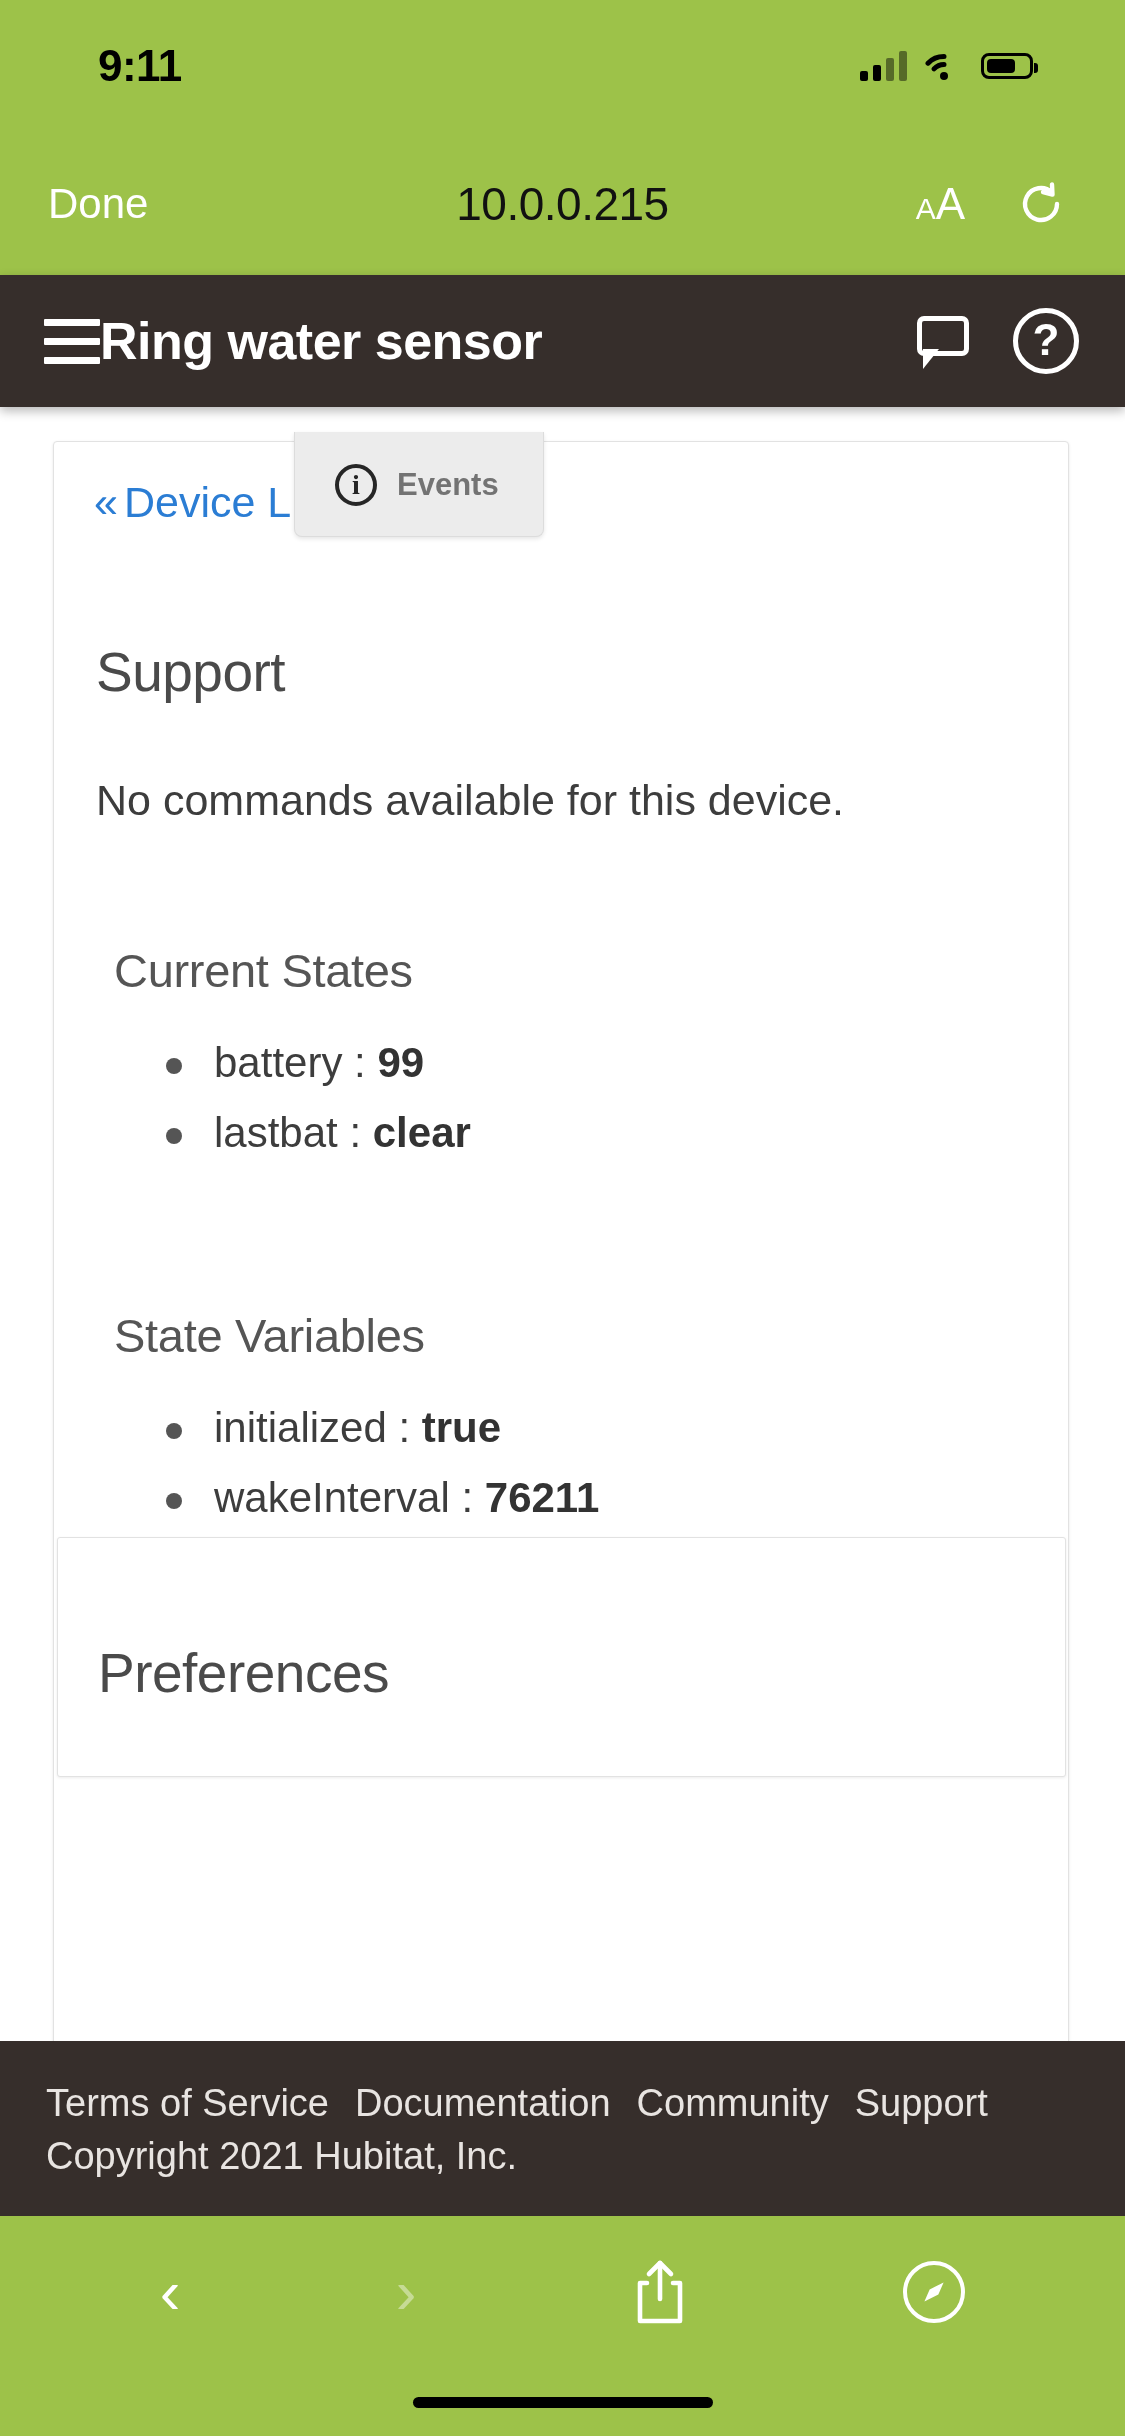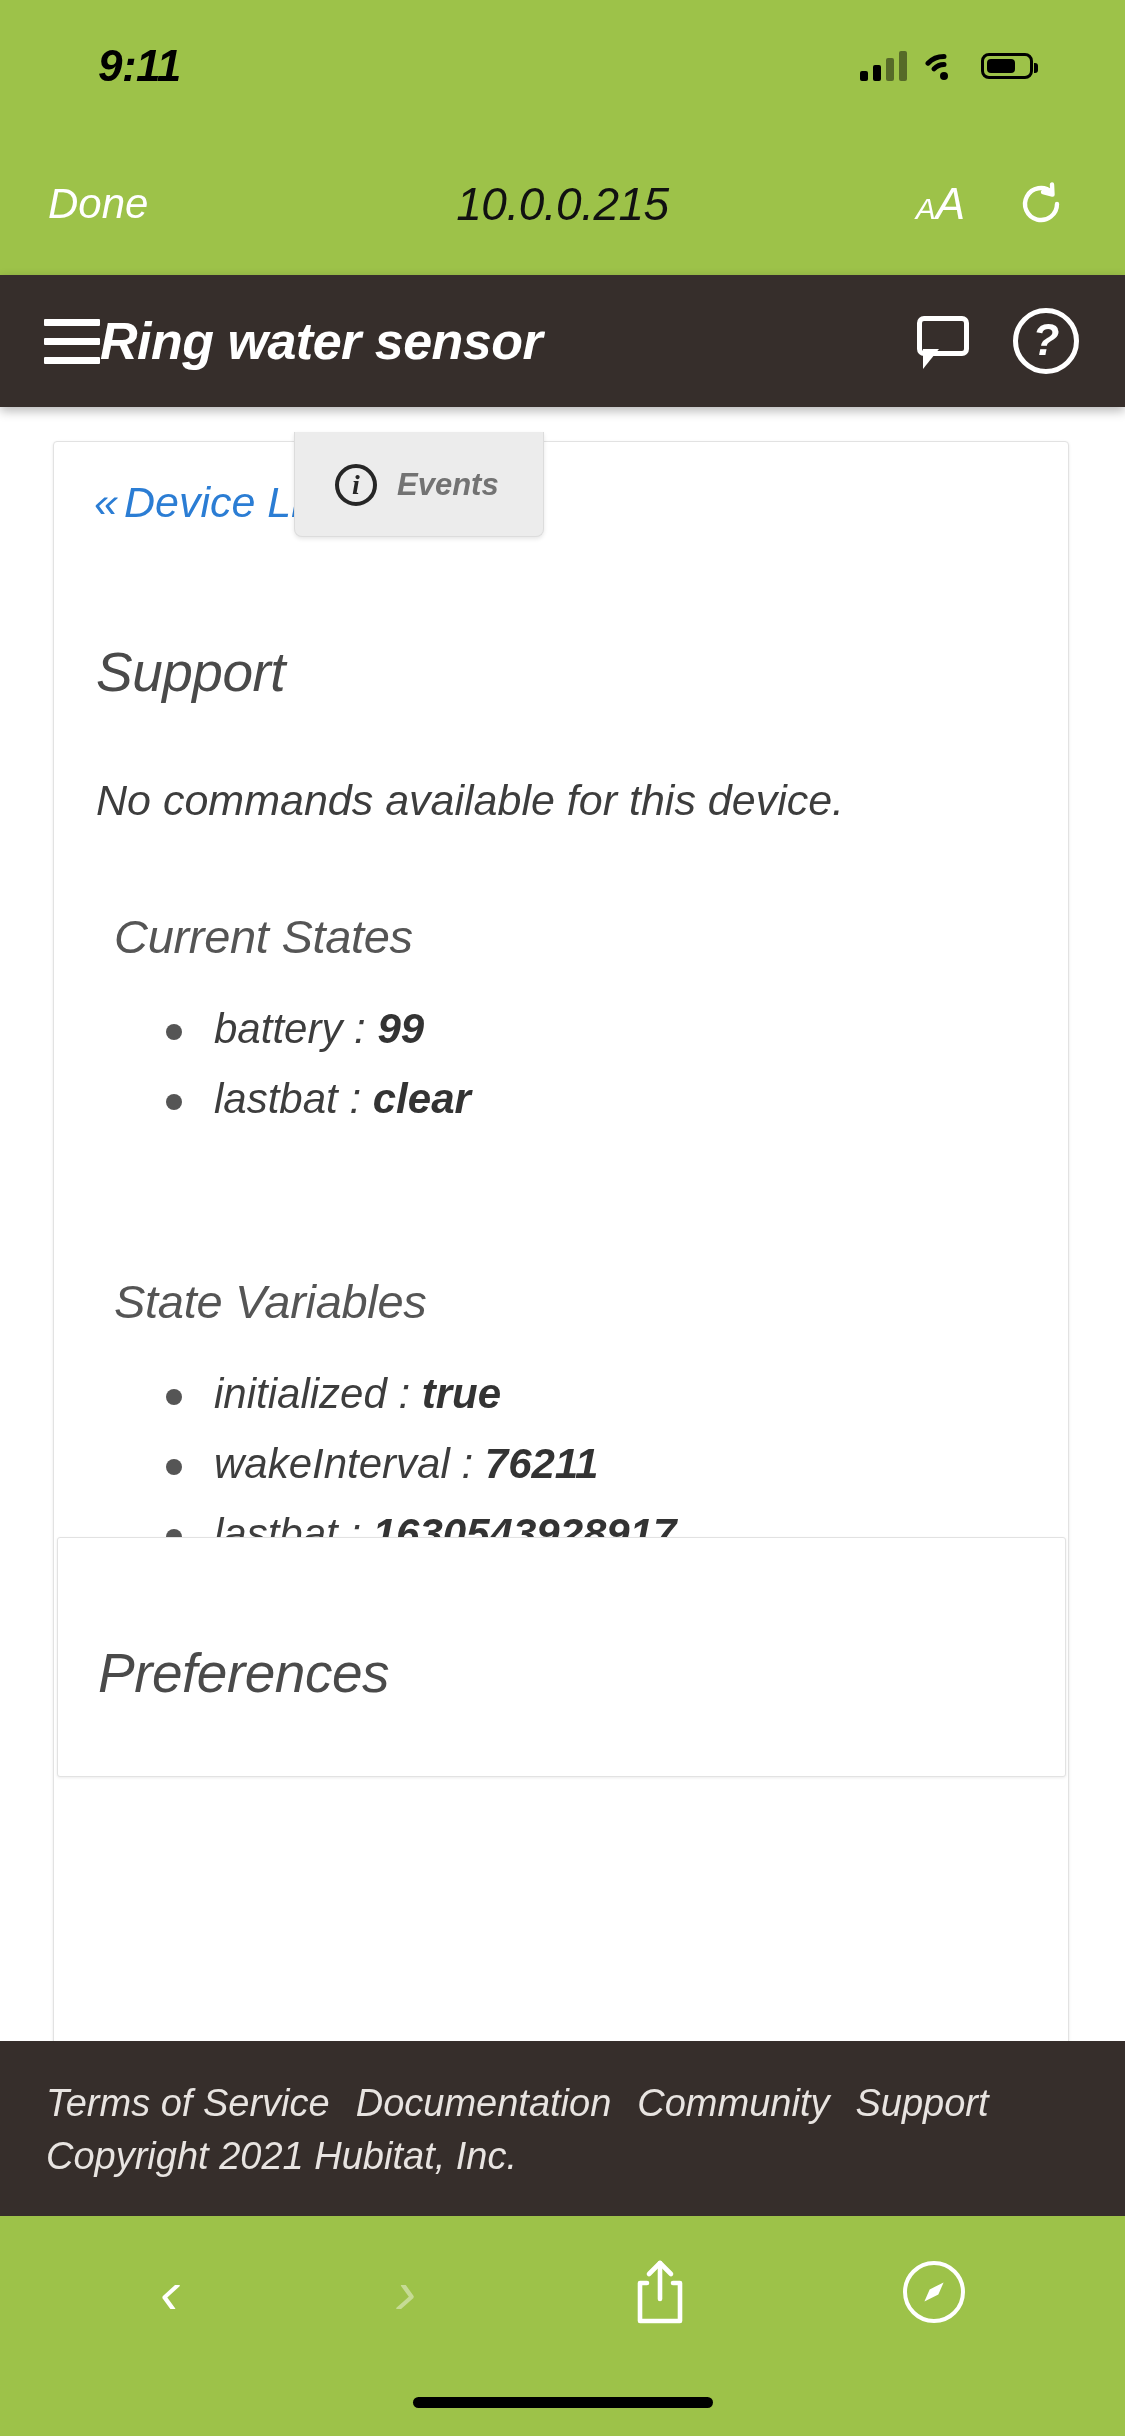--- a/index.html
+++ b/index.html
@@ -2,21 +2,21 @@
 <html><head>
 <meta charset="utf-8">
 <style>
   * { margin:0; padding:0; box-sizing:border-box; }
   html, body {
     width:1125px; height:2436px;
     background:#9dc249;
     font-family:"Liberation Sans", sans-serif;
     overflow:hidden;
   }
-  .phone { position:relative; width:1125px; height:2436px; display:flex; flex-direction:column;font-style:italic; }
+  .phone { position:relative; width:1125px; height:2436px; display:flex; flex-direction:column; }
 
   
   .statusbar {
     height:132px; flex:0 0 132px;
     background:#9dc249;
     display:flex; align-items:center; justify-content:space-between;
     padding:0 92px 0 98px;
     position:relative;
   }
   .status-time { font-size:44px; font-weight:600; color:#000; letter-spacing:-0.5px; }
@@ -101,21 +101,21 @@
   .info-icon { width:42px; height:42px; border:4px solid #262626; border-radius:50%;
     display:flex; align-items:center; justify-content:center;
     font-size:28px; font-weight:700; color:#262626; font-family:"Liberation Serif", serif; }
   .events-label { font-size:31px; font-weight:600; color:#737373; }
 
   .section { padding:0 42px; }
   h2.cmd-title { font-size:55px; font-weight:400; color:#4a4a4a; margin-top:88px; letter-spacing:-0.5px; }
   p.cmd-text { font-size:43px; font-weight:400; color:#3d3d3d; margin-top:72px; }
 
   h3.sub { font-size:47px; font-weight:400; color:#555; margin-left:18px; letter-spacing:-0.3px; }
-  .states { margin-top:84px; }
+  .states { margin-top:118px; }
   .vars { margin-top:154px; }
   ul.kv { list-style:none; margin-top:44px; padding-left:70px; }
   ul.kv li { position:relative; font-size:42px; color:#3d3d3d; line-height:1.0; padding:0 0 0 48px; margin-bottom:28px; }
   ul.kv li::before {
     content:""; position:absolute; left:0; top:16px;
     width:16px; height:16px; background:#555; border-radius:50%;
   }
   ul.kv b { font-weight:700; color:#333; }
 
   .prefs-card {

